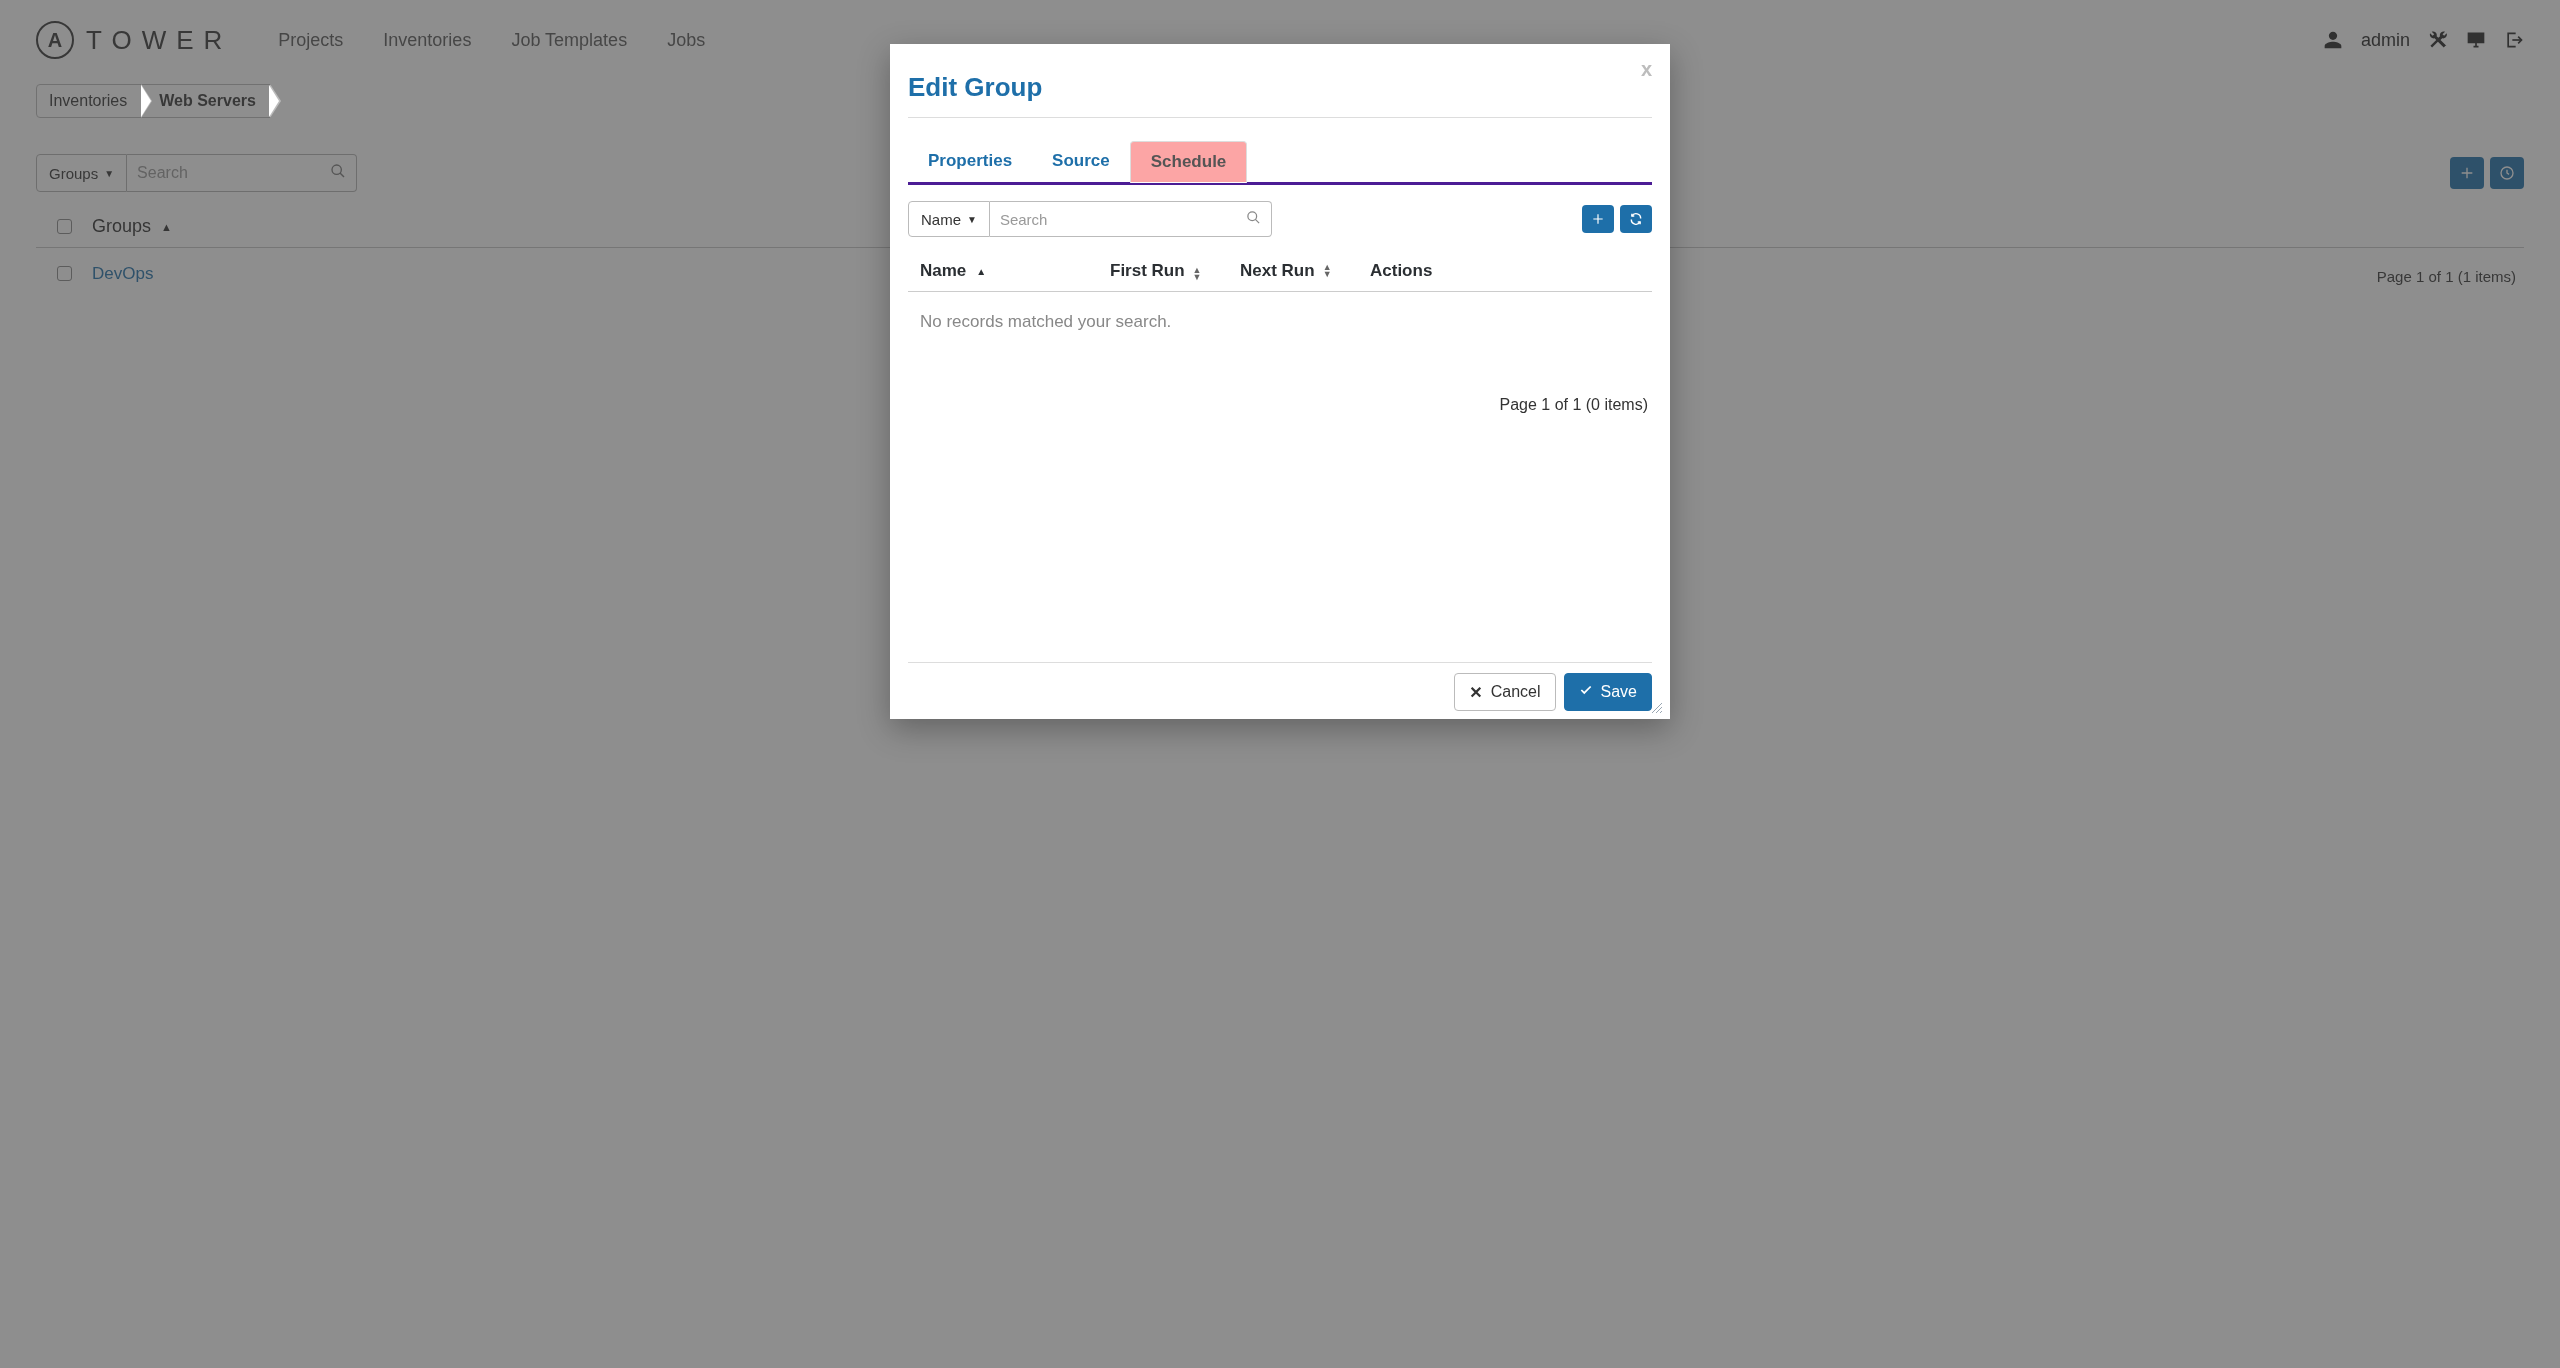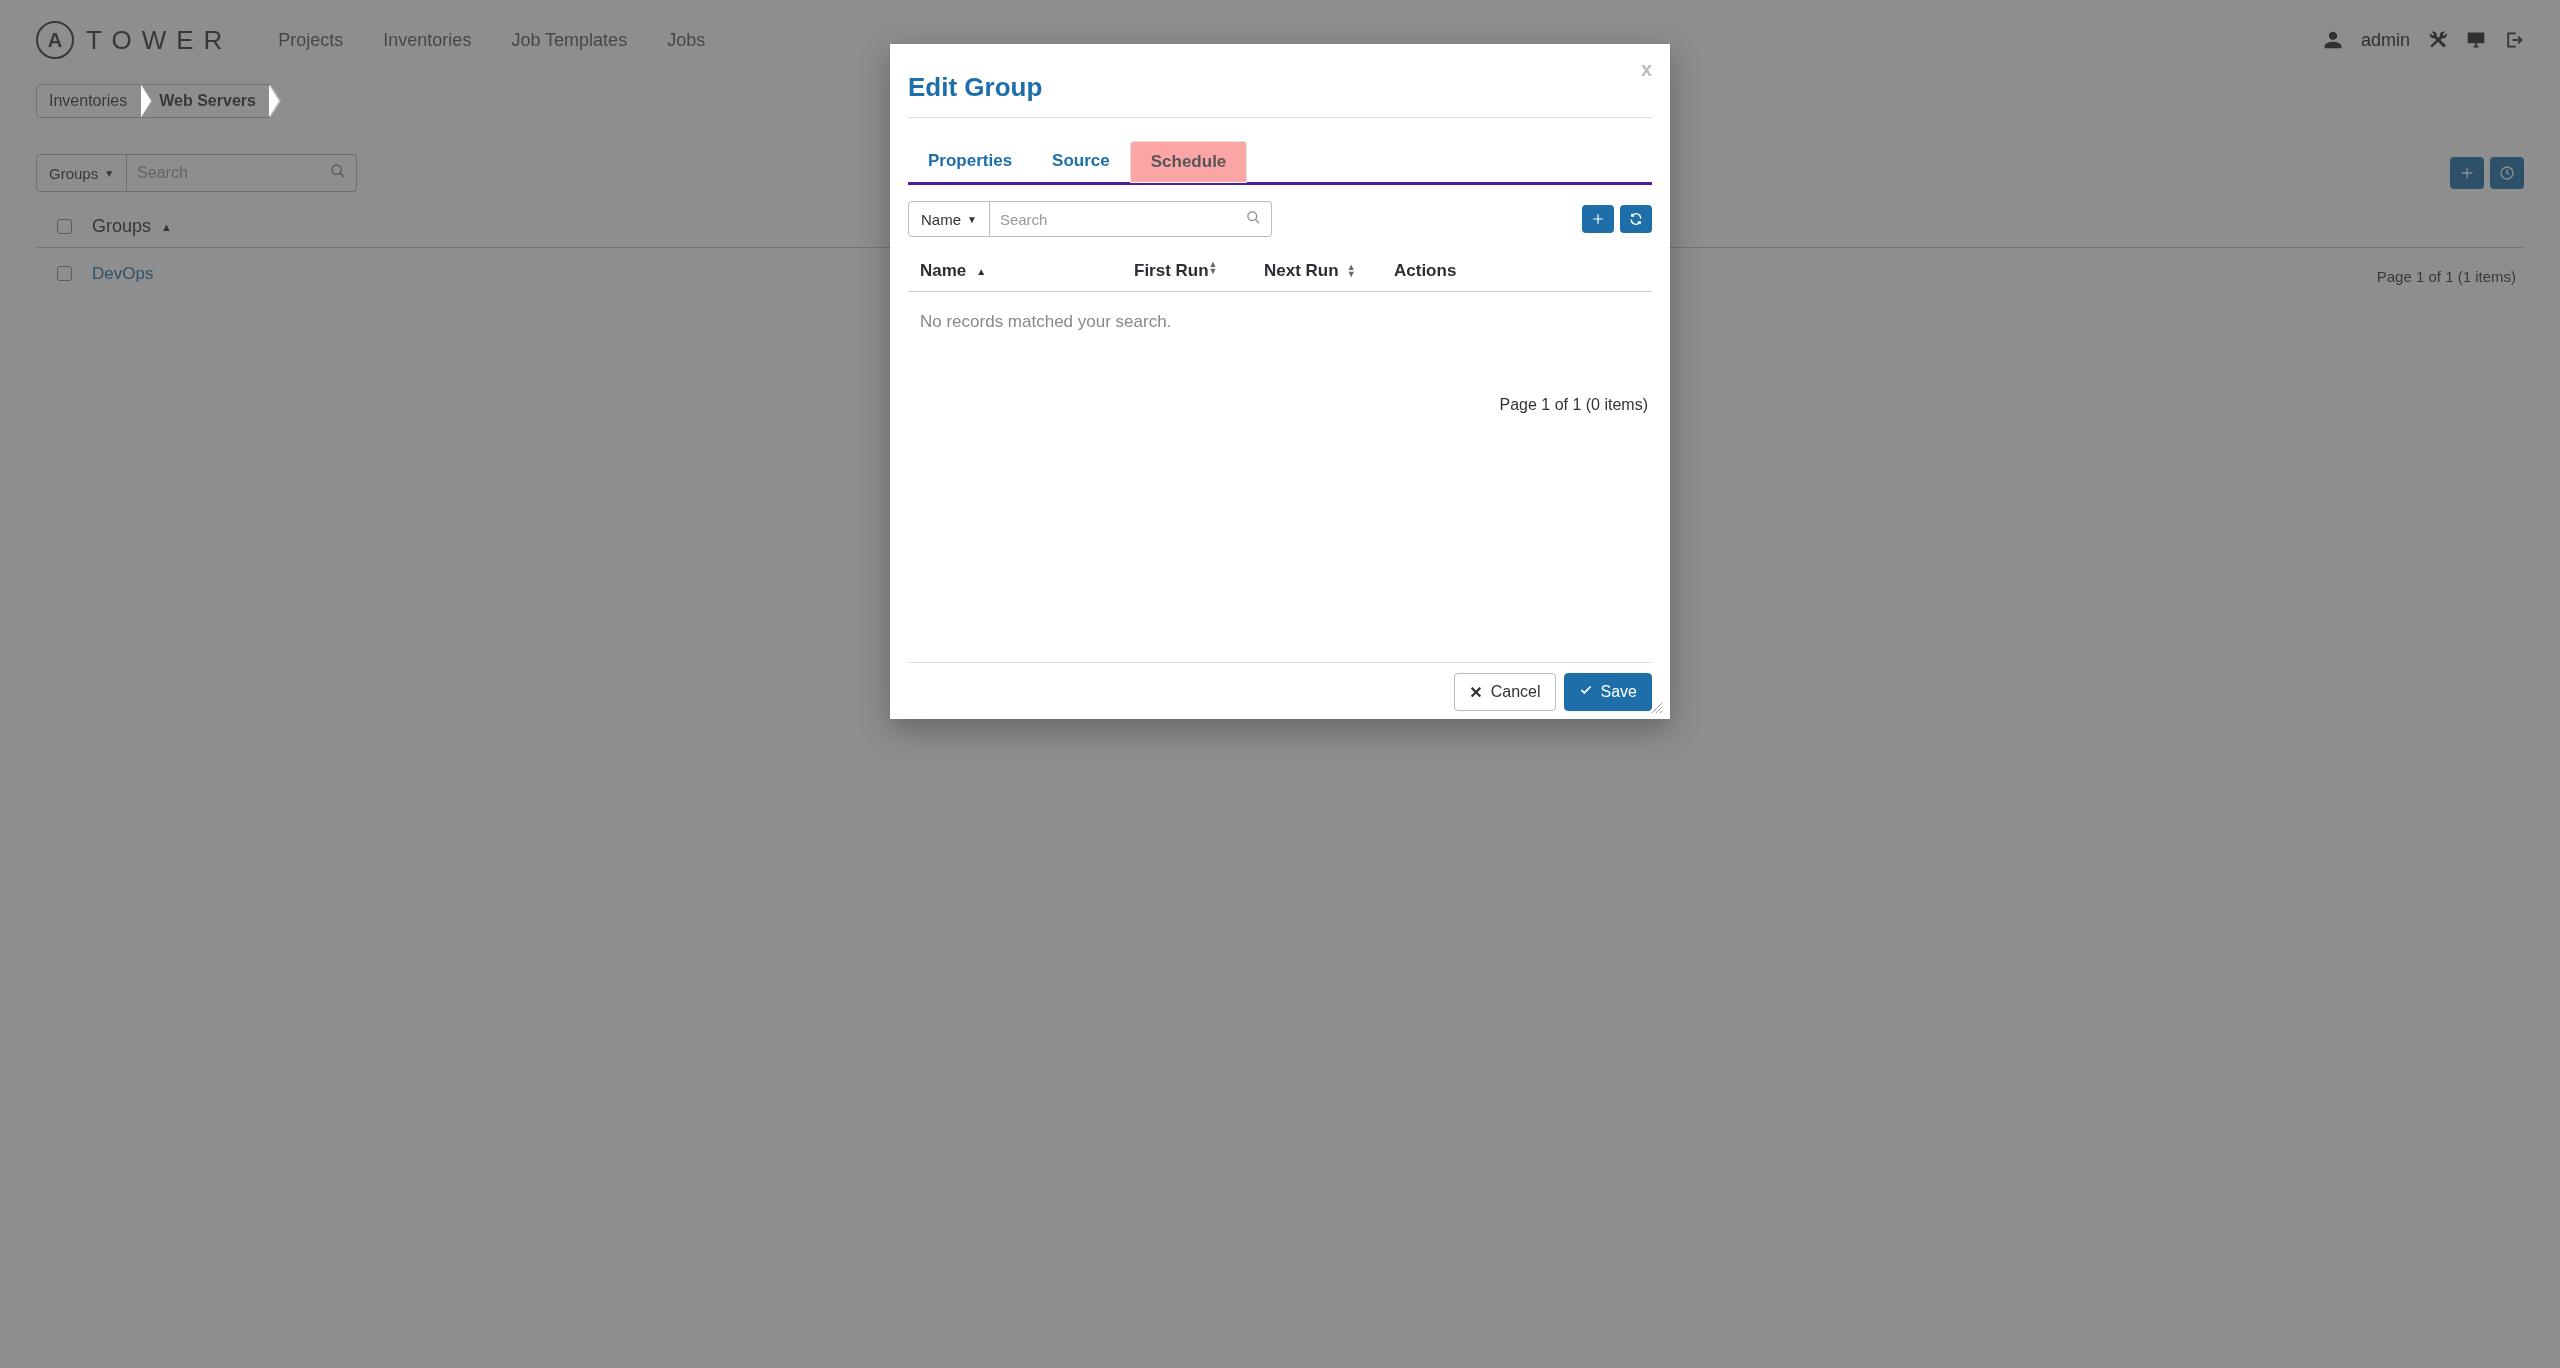--- a/index.html
+++ b/index.html
@@ -198,21 +198,21 @@
     color:#fff; margin-left: 6px;
   }
 
   .modal-table-hdr {
     display: flex; align-items: center;
     border-bottom: 1px solid #ccc;
     margin-top: 24px; padding: 0 12px 10px 12px;
     font-weight: 700; color: #2b2f33; font-size: 17px;
   }
   .col-name { flex: 0 0 190px; display:flex; align-items:center; gap:10px;}
-  .col-first { flex: 0 0 130px; display:flex; align-items:flex-start; margin-left:24px;}
+  .col-first { flex: 0 0 130px; display:flex; align-items:flex-end; gap:8px;}
   .col-next { flex: 0 0 130px; display:flex; align-items:center; gap:8px;}
   .col-actions { flex: 0 0 80px; }
   .sort-icons { display:inline-flex; flex-direction:column; line-height:7px; font-size:9px; color:#666; }
 
   .empty-msg { color: #888; font-size: 17px; padding: 20px 12px 6px 12px; }
   .modal-pager { text-align: right; color:#333; font-size: 16px; margin-top: 58px; padding-right: 4px; }
 
   .modal-body-grow { flex: 1; min-height: 230px; }
 
   .modal-footer {

